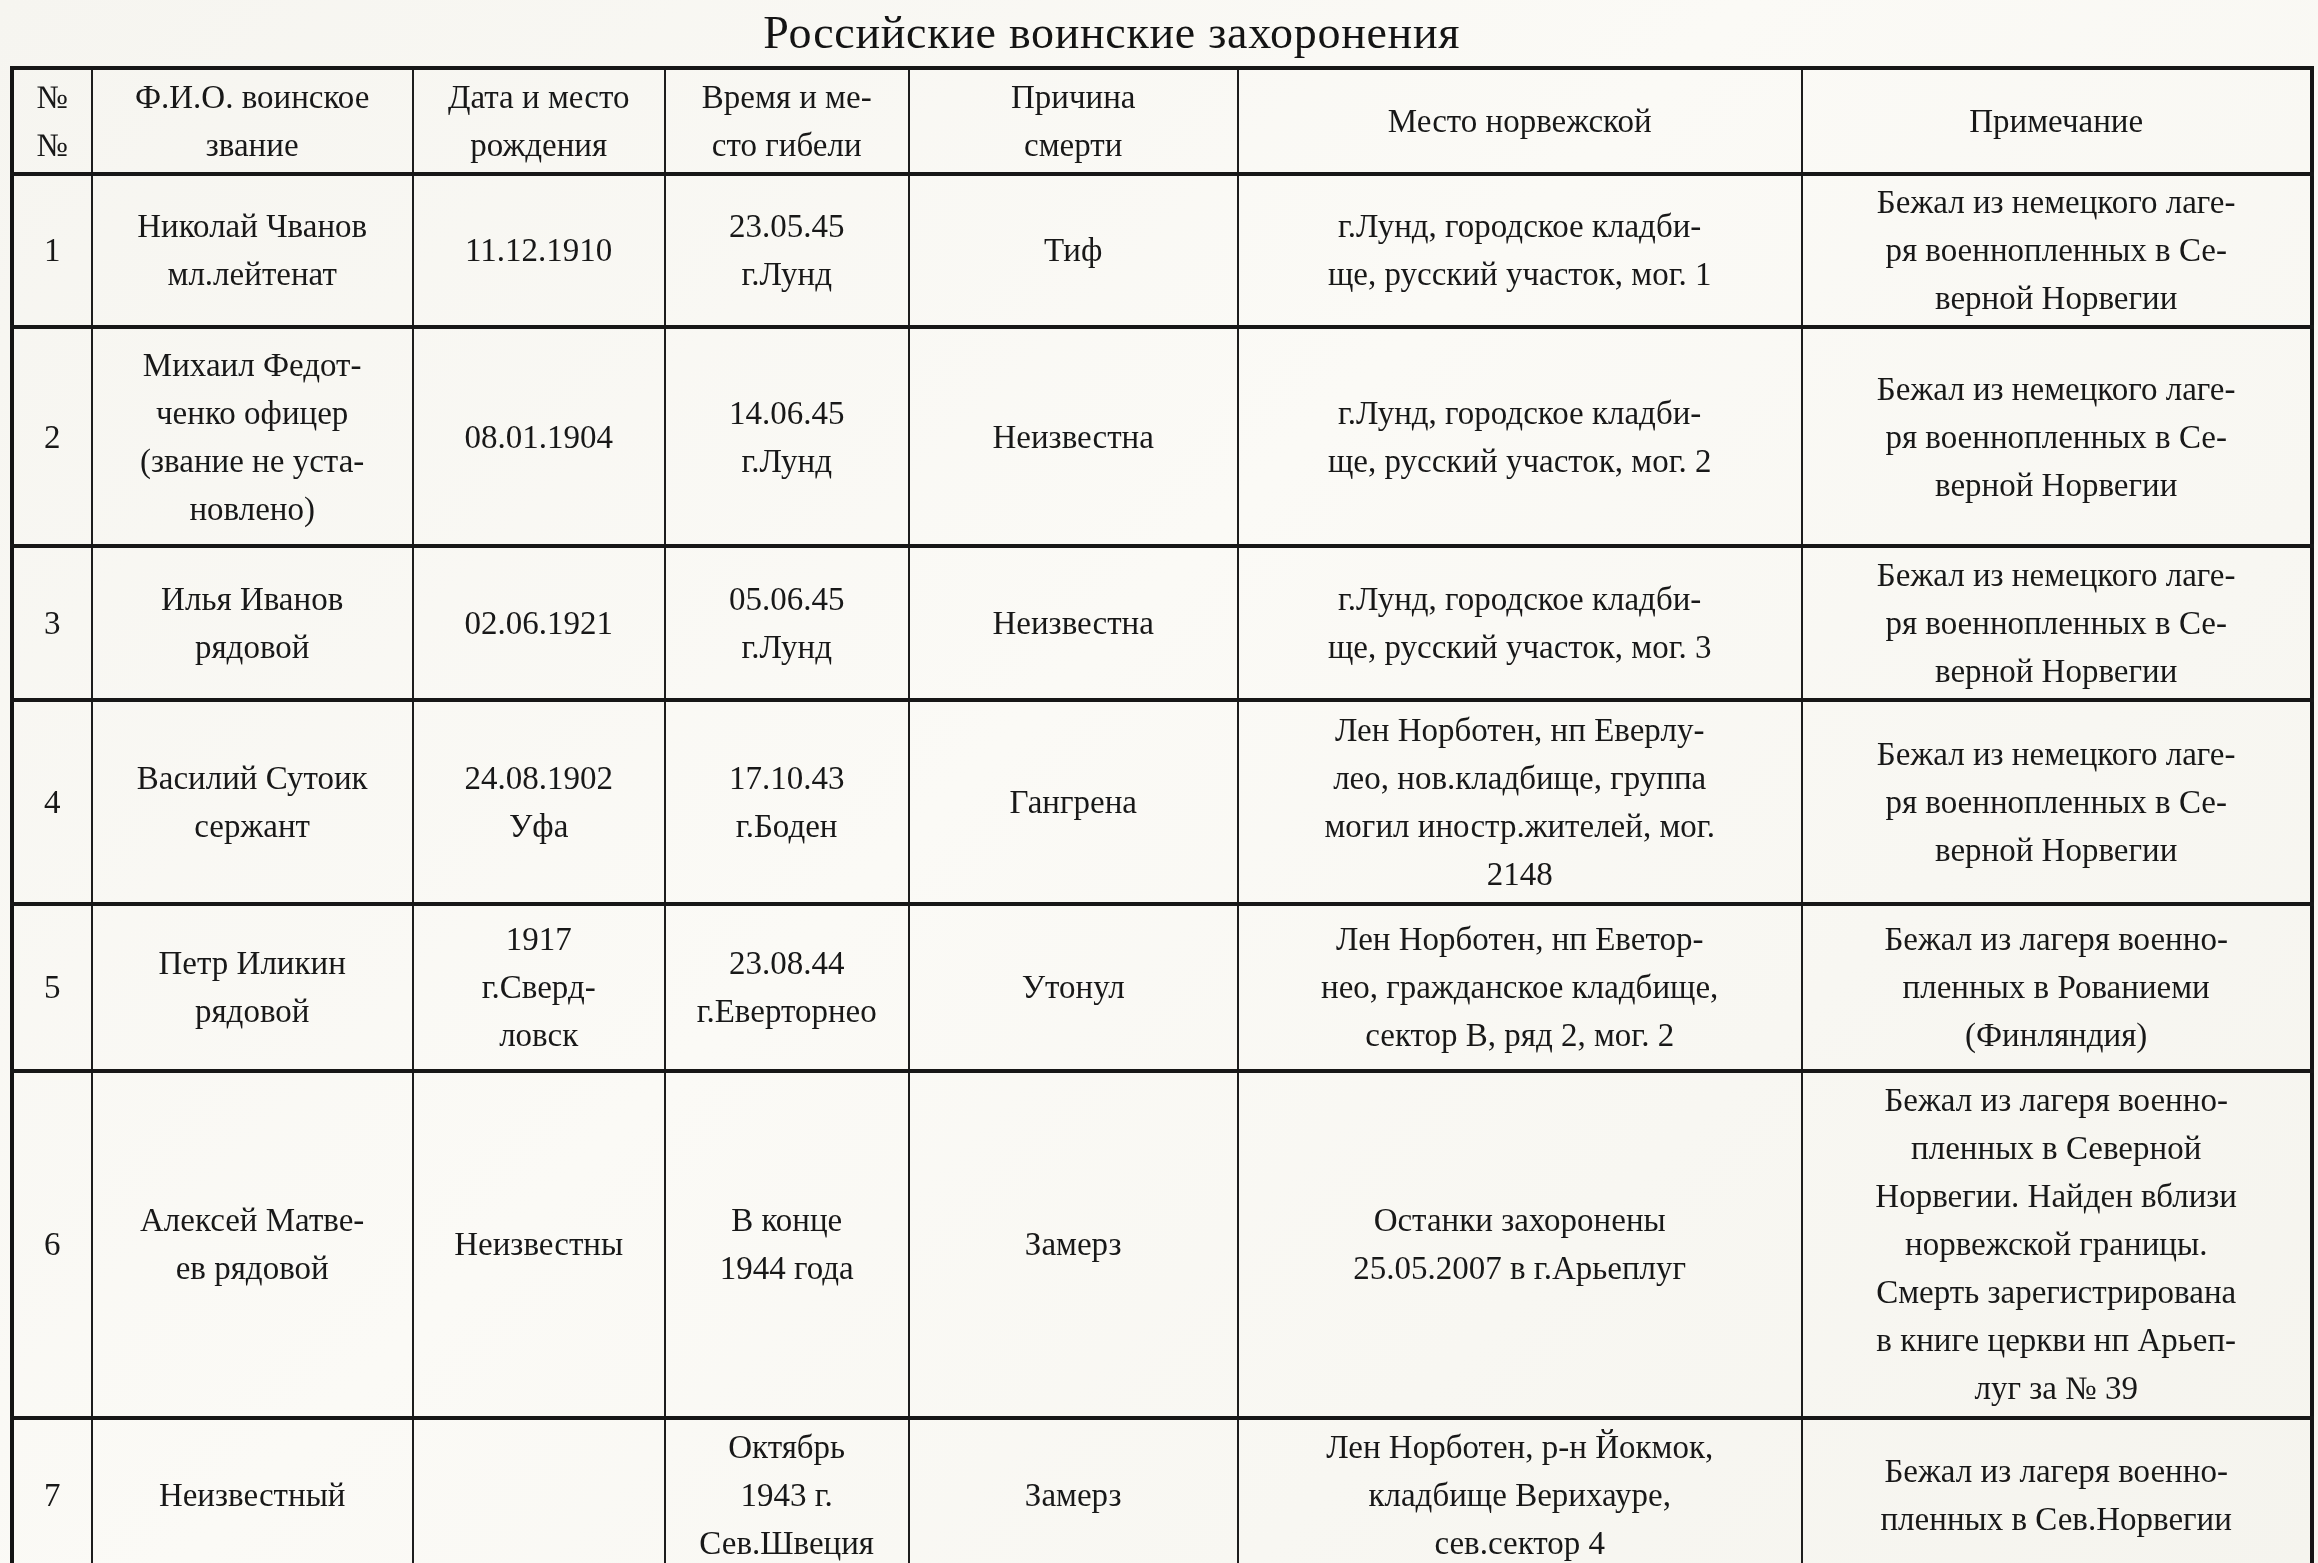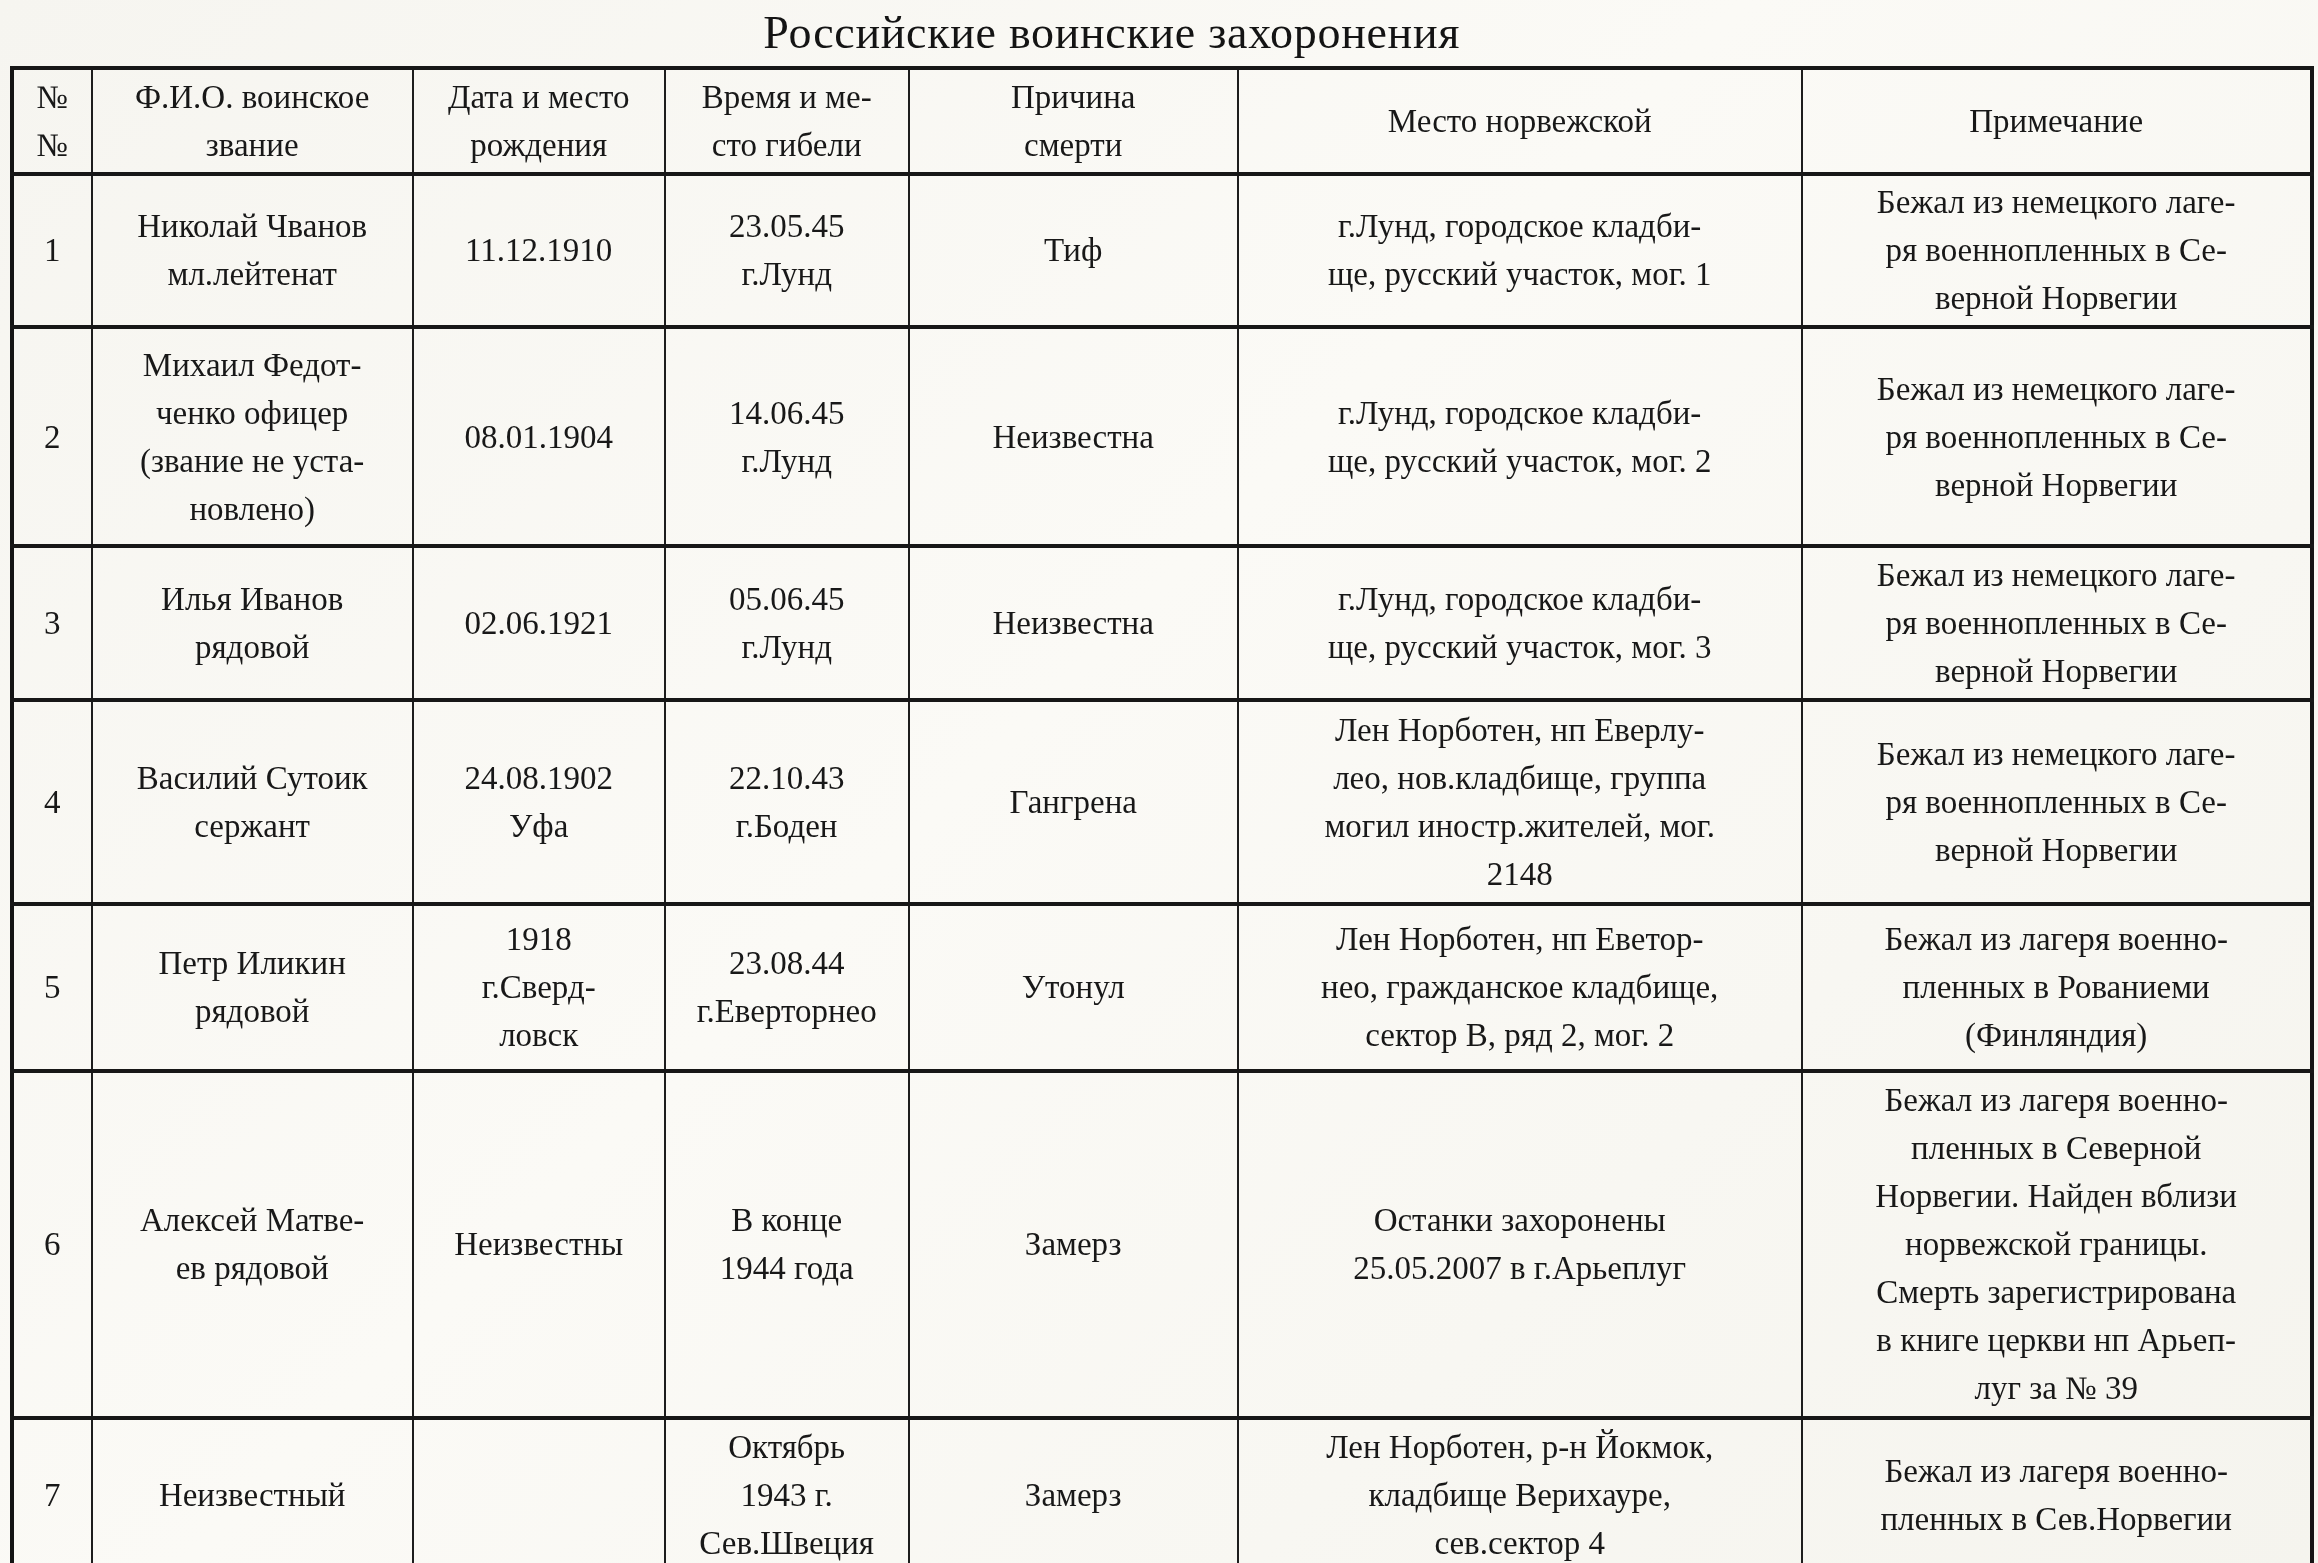--- a/index.html
+++ b/index.html
@@ -134,36 +134,36 @@
       <td>Бежал из немецкого лаге-
 ря военнопленных в Се-
 верной Норвегии</td>
     </tr>
     <tr style="height:204px">
       <td>4</td>
       <td>Василий Сутоик
 сержант</td>
       <td>24.08.1902
 Уфа</td>
-      <td>22.10.43
+      <td>17.10.43
 г.Боден</td>
       <td>Гангрена</td>
       <td>Лен Норботен, нп Еверлу-
 лео, нов.кладбище, группа
 могил иностр.жителей, мог.
 2148</td>
       <td>Бежал из немецкого лаге-
 ря военнопленных в Се-
 верной Норвегии</td>
     </tr>
     <tr style="height:167px">
       <td>5</td>
       <td>Петр Иликин
 рядовой</td>
-      <td>1918
+      <td>1917
 г.Сверд-
 ловск</td>
       <td>23.08.44
 г.Еверторнео</td>
       <td>Утонул</td>
       <td>Лен Норботен, нп Еветор-
 нео, гражданское кладбище,
 сектор В, ряд 2, мог. 2</td>
       <td>Бежал из лагеря военно-
 пленных в Рованиеми

